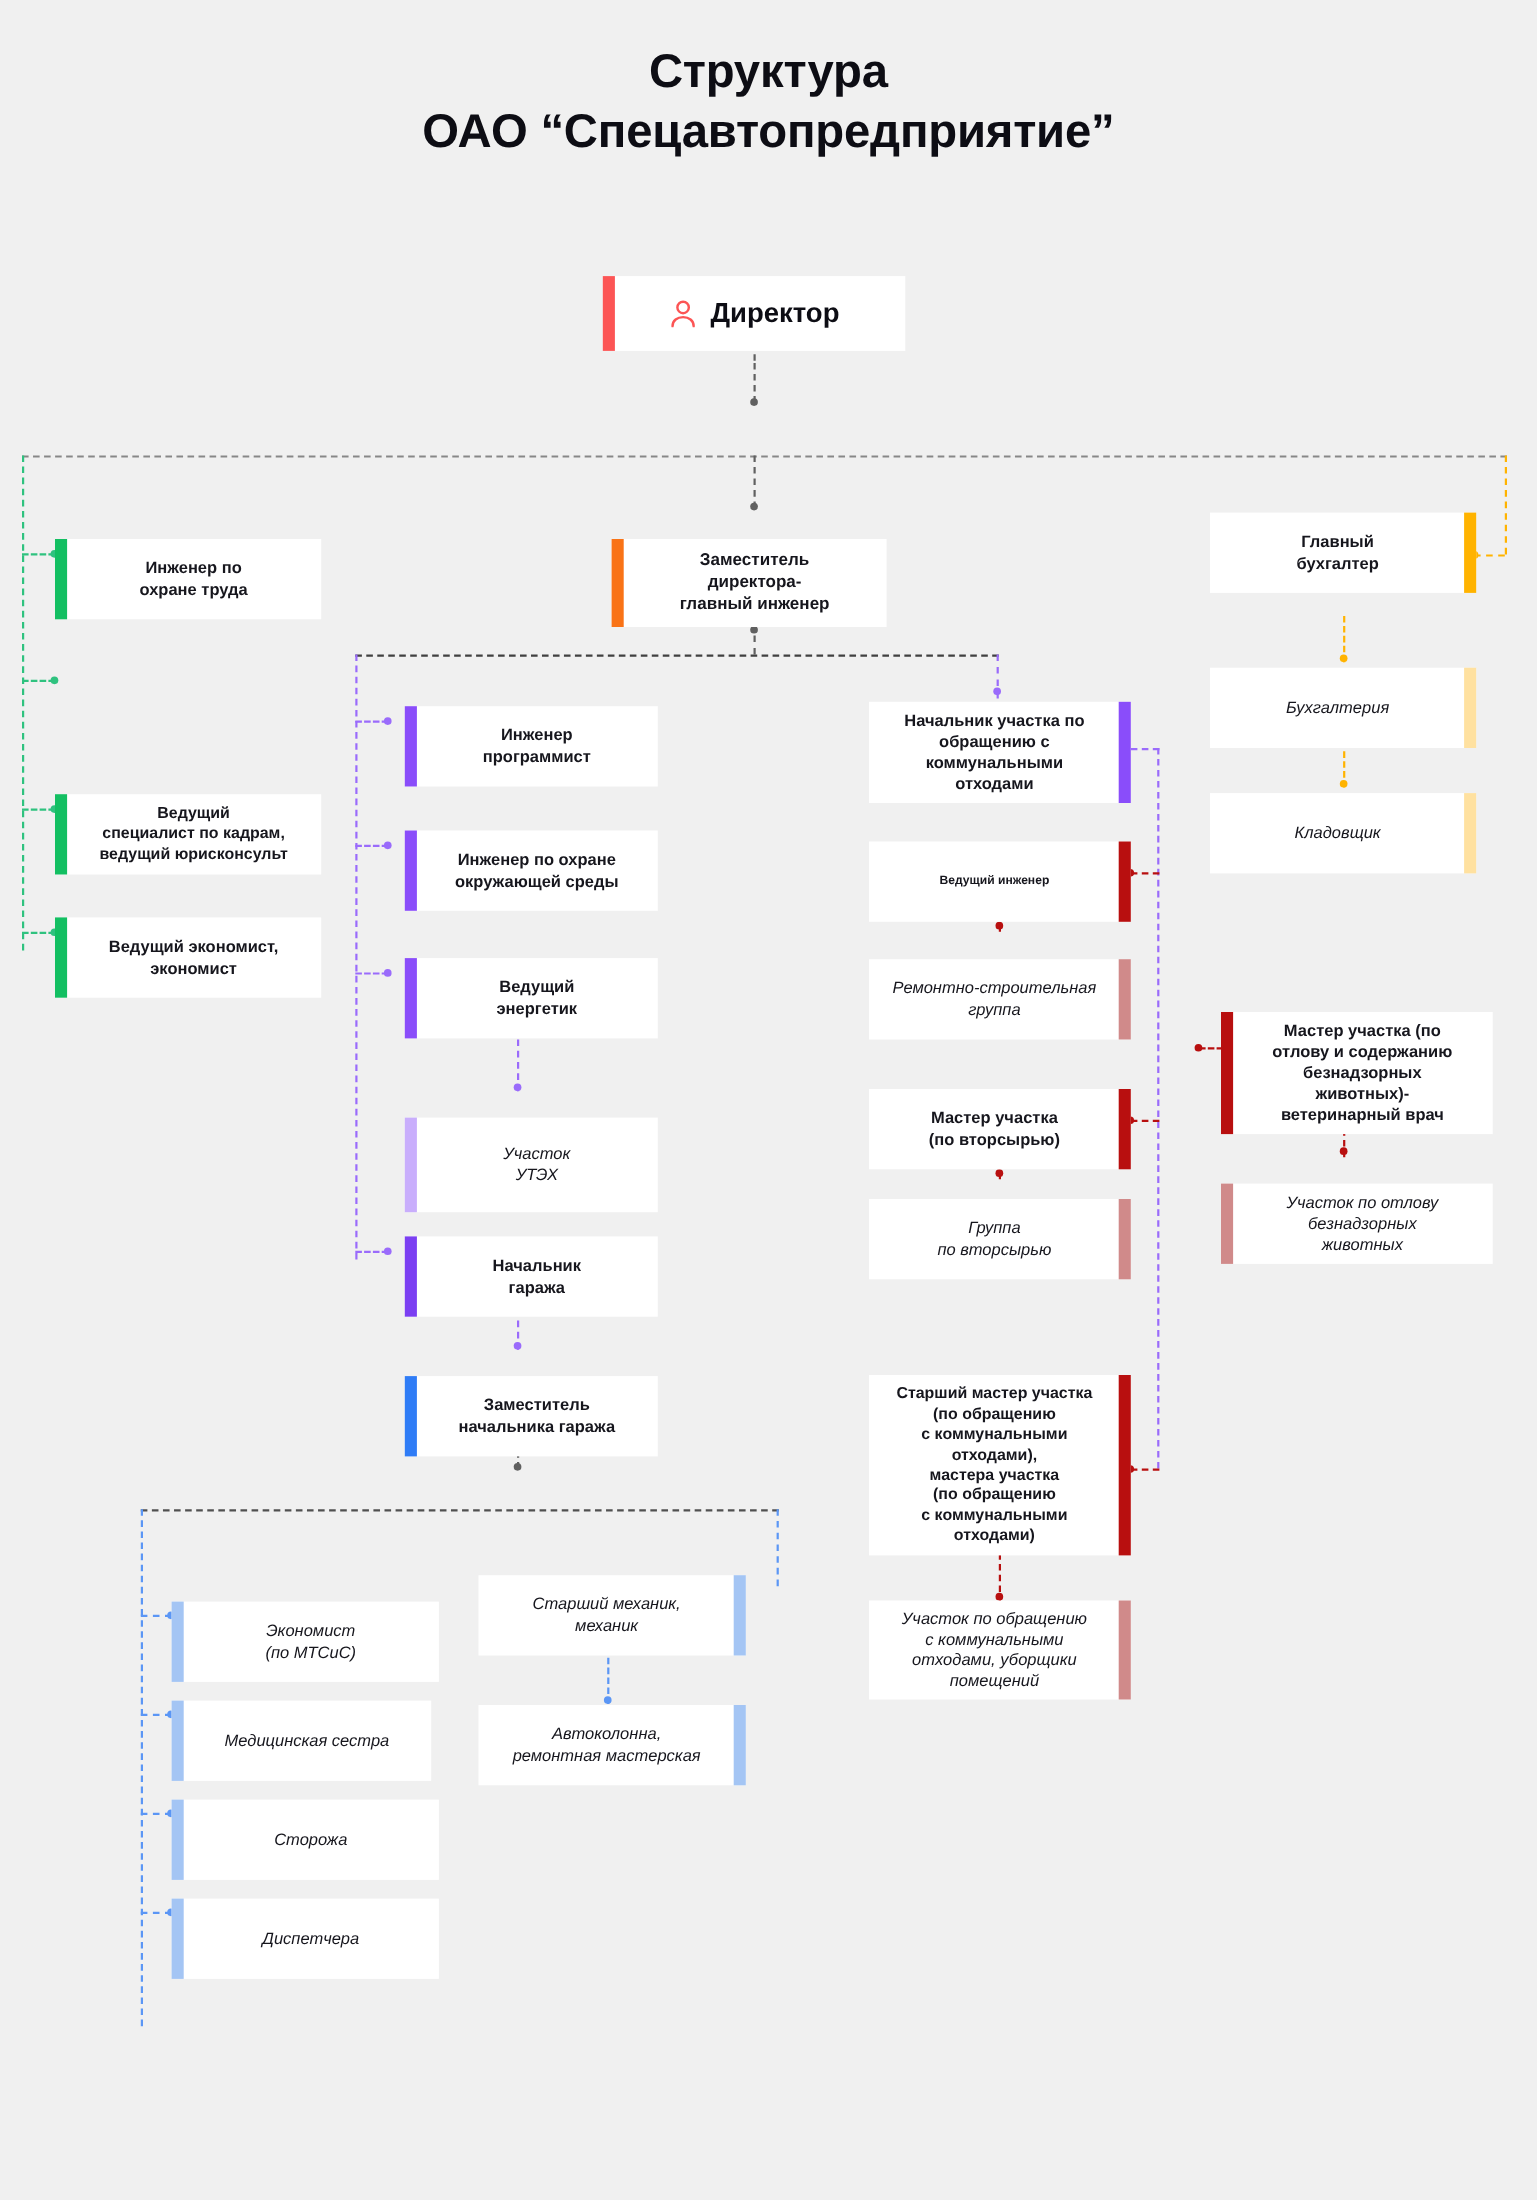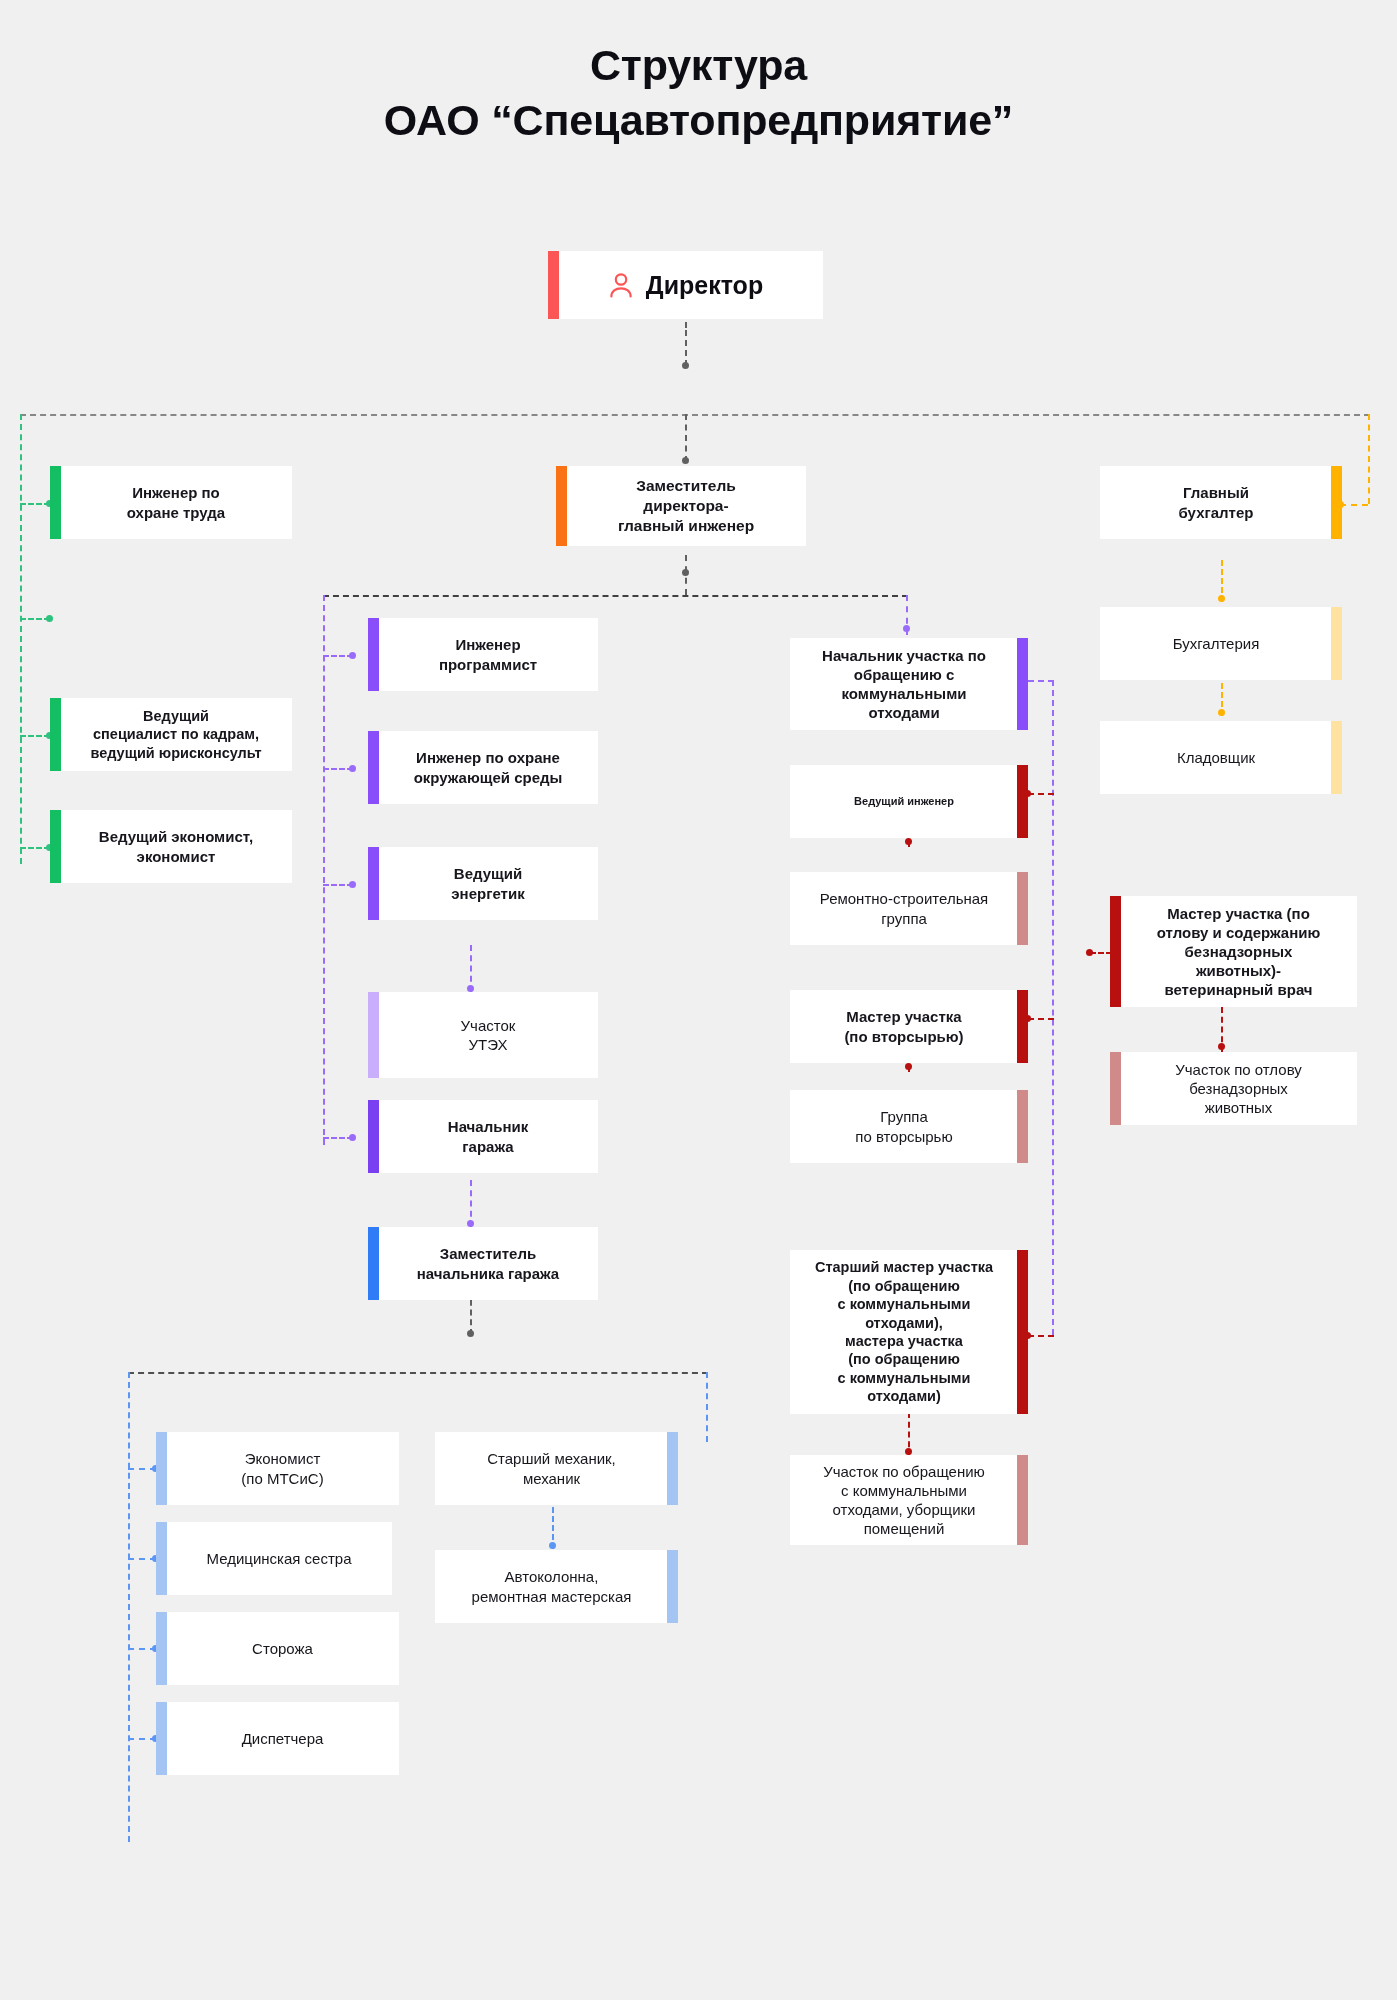--- a/index.html
+++ b/index.html
@@ -36,34 +36,34 @@
     display: flex;
     align-items: center;
     justify-content: center;
     text-align: center;
     color: #16161d;
     padding: 6px 12px;
     line-height: 1.27;
   }
   .node .txt { display:block; width:100%; }
   .node.bold { font-weight: bold; }
-  .node.reg { font-weight: normal; }
+  .node.reg { font-weight: normal; font-style: italic; }
 
   
   .node.acc-l::before,
   .node.acc-r::after {
     content: "";
     position: absolute;
     top: 0; bottom: 0;
     width: 11px;
     background: var(--acc, #888);
   }
   .node.acc-l::before { left: 0; }
   .node.acc-r::after  { right: 0; }
-  .node.acc-l { padding-left: 22px; }
+  .node.acc-l { padding-left: 22px; margin-top: 24px; }
   .node.acc-r { padding-right: 22px; }
 
   
   .director {
     position: absolute;
     background: #fff;
     display: flex;
     align-items: center;
     justify-content: center;
     gap: 12px;

